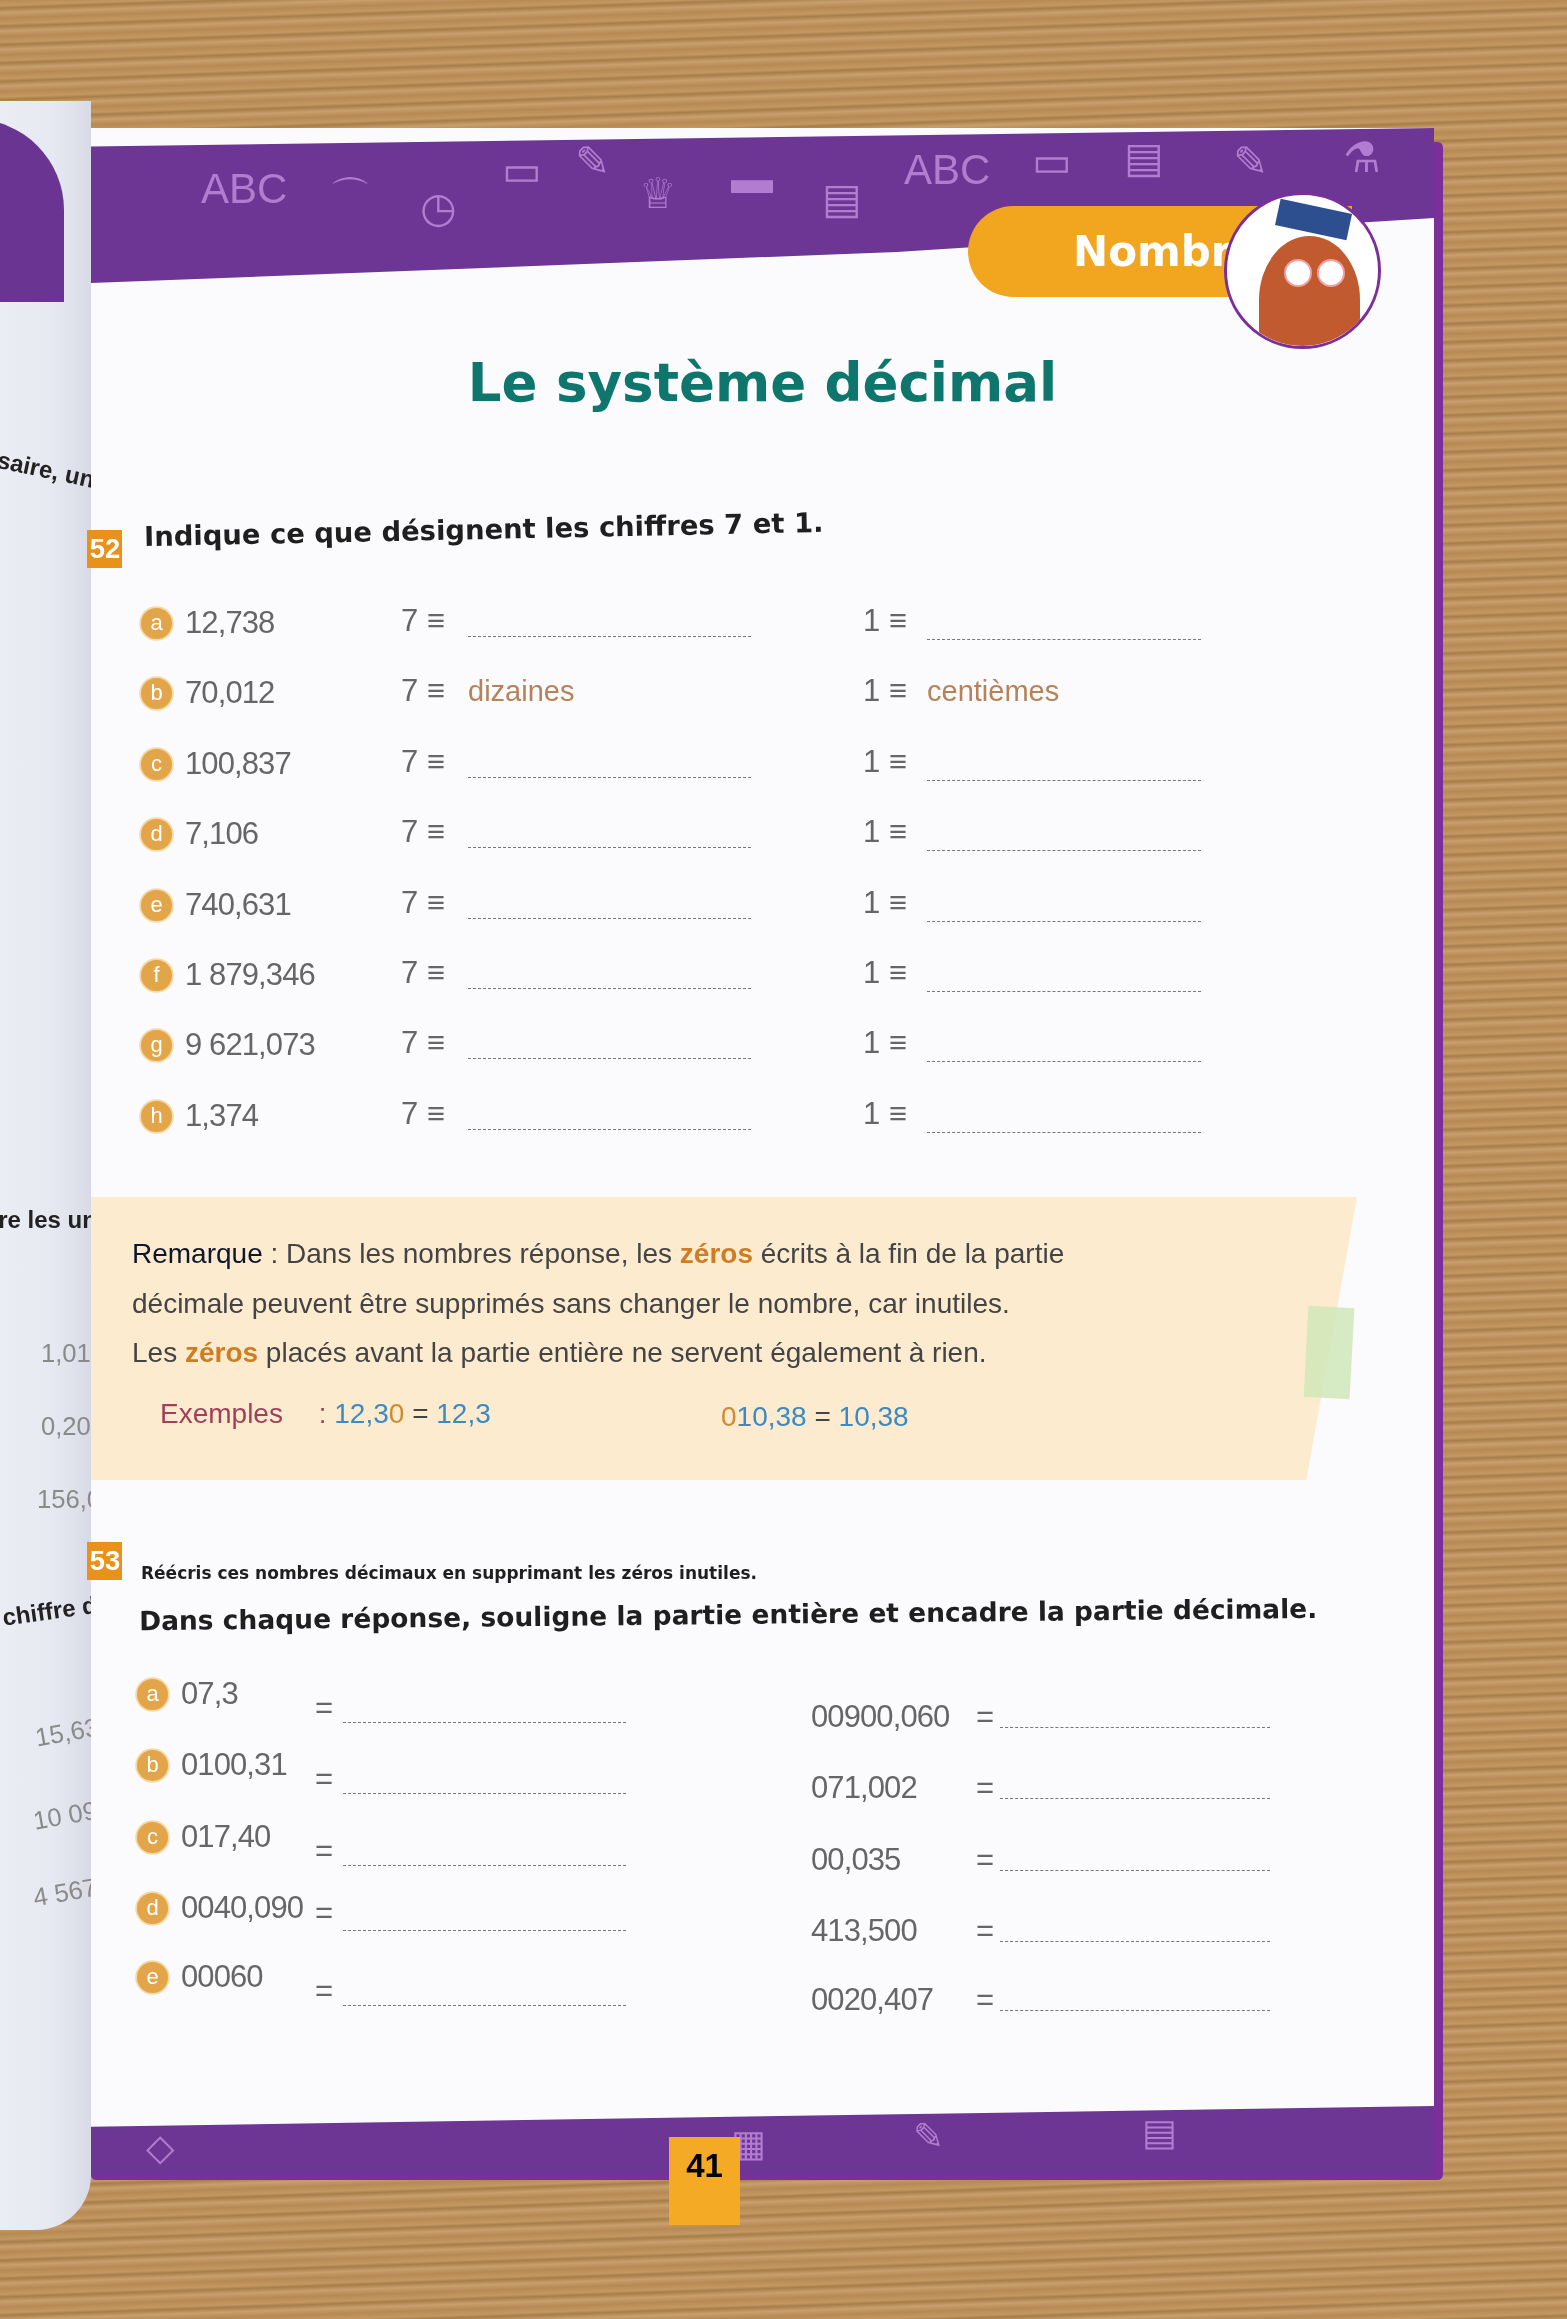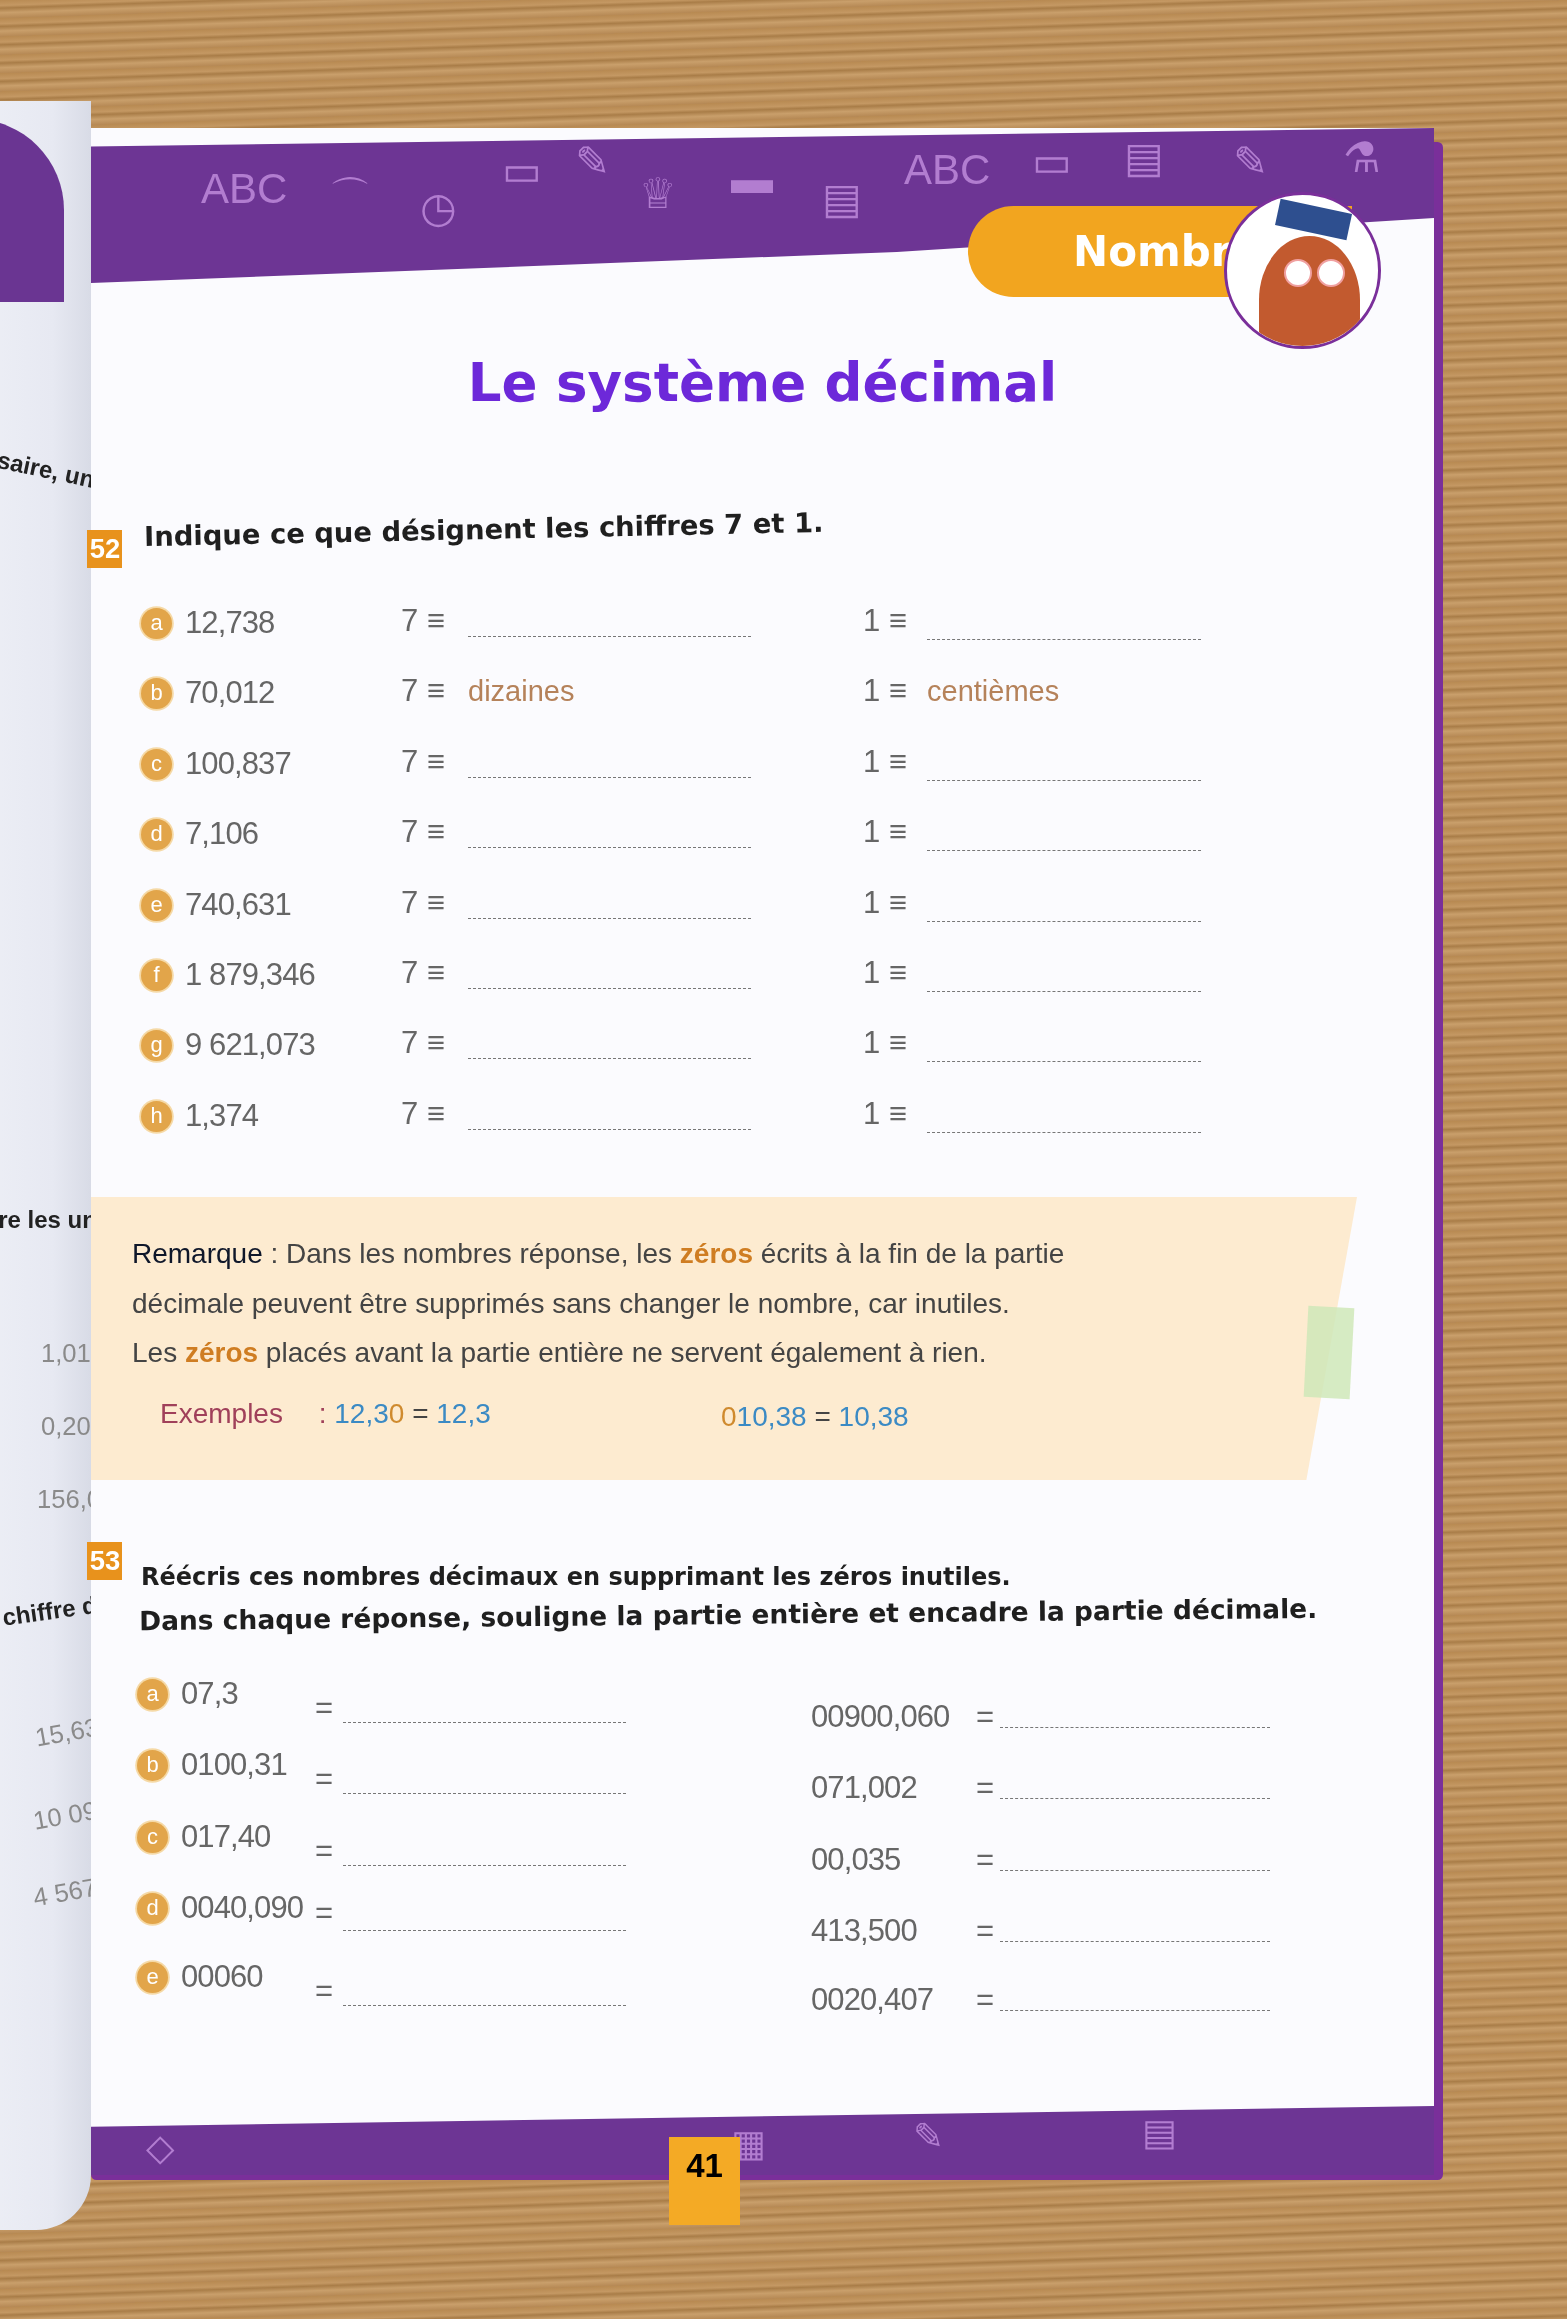--- a/index.html
+++ b/index.html
@@ -52,21 +52,21 @@
   .chapter-tab span { color:#fff; font-weight:bold; font-size:42px; font-family:"DejaVu Sans", sans-serif; }
   .mascot {
     position:absolute; left:1133px; top:64px; width:151px; height:151px; border-radius:50%;
     background:#fff; border:3.7px solid #7a2f9a; overflow:hidden;
   }
   .mascot .cap { position:absolute; left:50px; top:11px; width:73px; height:27.4px; background:#2e4f8f; transform:rotate(12deg); }
   .mascot .body { position:absolute; left:32px; top:41px; width:101px; height:128px; background:#c25a2f; border-radius:50% 50% 20% 20%; }
   .mascot .eye { position:absolute; top:64px; width:24px; height:24px; border-radius:50%; background:#fff; border:2.7px solid #f0a0a0; }
   .page-title {
     position:absolute; left:0; width:1343px; top:224px; text-align:center;
-    color:#6d28d9; font-weight:bold; font-size:53px; font-family:"DejaVu Sans", sans-serif;
+    color:#0f766e; font-weight:bold; font-size:53px; font-family:"DejaVu Sans", sans-serif;
   }
   .ex-badge {
     position:absolute; width:33px; height:38px; background:#e8921c; color:#fff;
     font-weight:bold; font-size:27.4px; display:flex; align-items:center; justify-content:flex-end; padding-right:1.8px;
   }
   .ex-title { position:absolute; font-weight:bold; color:#1f1f1f; font-size:27.4px; font-family:"DejaVu Sans", sans-serif; white-space:nowrap; }
   .row { position:absolute; left:50px; height:46px; width:1096px; }
   .letter {
     position:absolute; left:0; top:7.3px; width:31px; height:31px; border-radius:50%;
     background:#e2a54a; color:#fff; font-size:22px; text-align:center; line-height:30px;
@@ -232,21 +232,21 @@
     <span>=</span>
     <span class="ex-blue">12,3</span>
   </div>
   <div class="remark-line" style="top:1273px; left:630px;">
     <span class="ex-orange">0</span><span class="ex-blue">10,38</span>
     <span>=</span>
     <span class="ex-blue">10,38</span>
   </div>
 
   <div class="ex-badge" style="left:-3.7px; top:1414px;">53</div>
-  <div class="ex-title" style="left:50px; top:1435px; font-size:24px;">Réécris ces nombres décimaux en supprimant les zéros inutiles.</div>
+  <div class="ex-title" style="left:50px; top:1435px; font-size:17px;">Réécris ces nombres décimaux en supprimant les zéros inutiles.</div>
   <div class="ex-title" style="left:48px; top:1471px; font-size:26.5px; transform:rotate(-0.6deg);">Dans chaque réponse, souligne la partie entière et encadre la partie décimale.</div>
 
   <div class="row" style="top:1544px; left:46px;">
     <div class="letter">a</div>
     <div class="num"><span>07,3</span></div>
     <div class="eq" style="left:178px; top:18.3px;">=</div>
     <div class="blank" style="left:206px; width:283px; top:50px;"></div>
     <div class="num" style="left:674px; top:27.4px;">00900,060</div>
     <div class="eq" style="left:839px; top:27.4px;">=</div>
     <div class="blank" style="left:863px; width:270px; top:55px;"></div>

